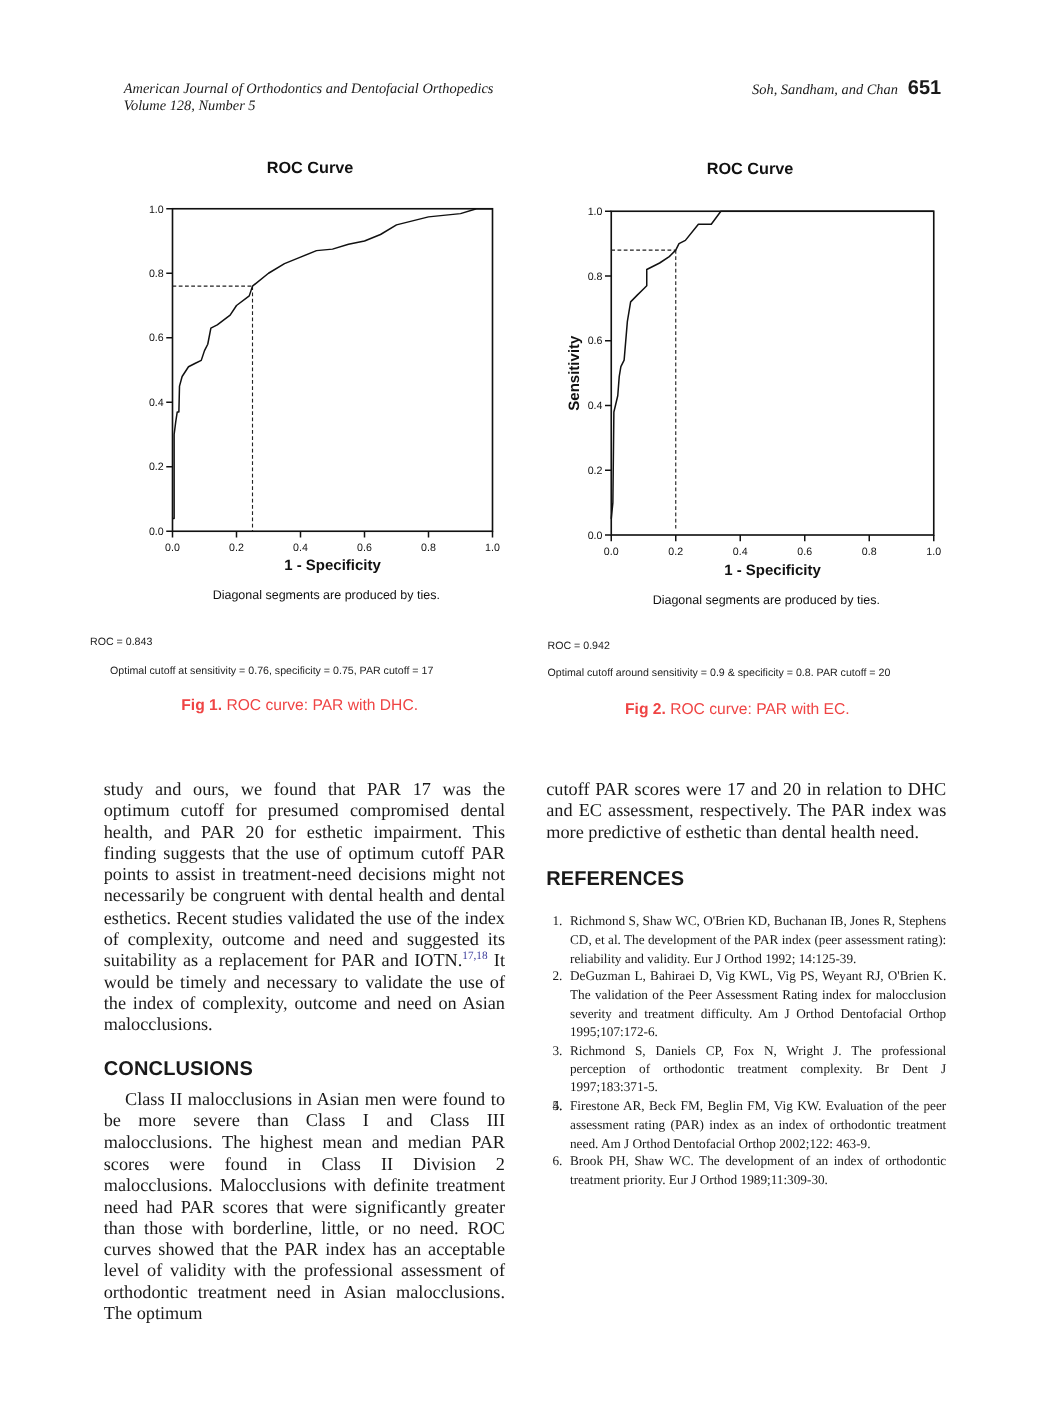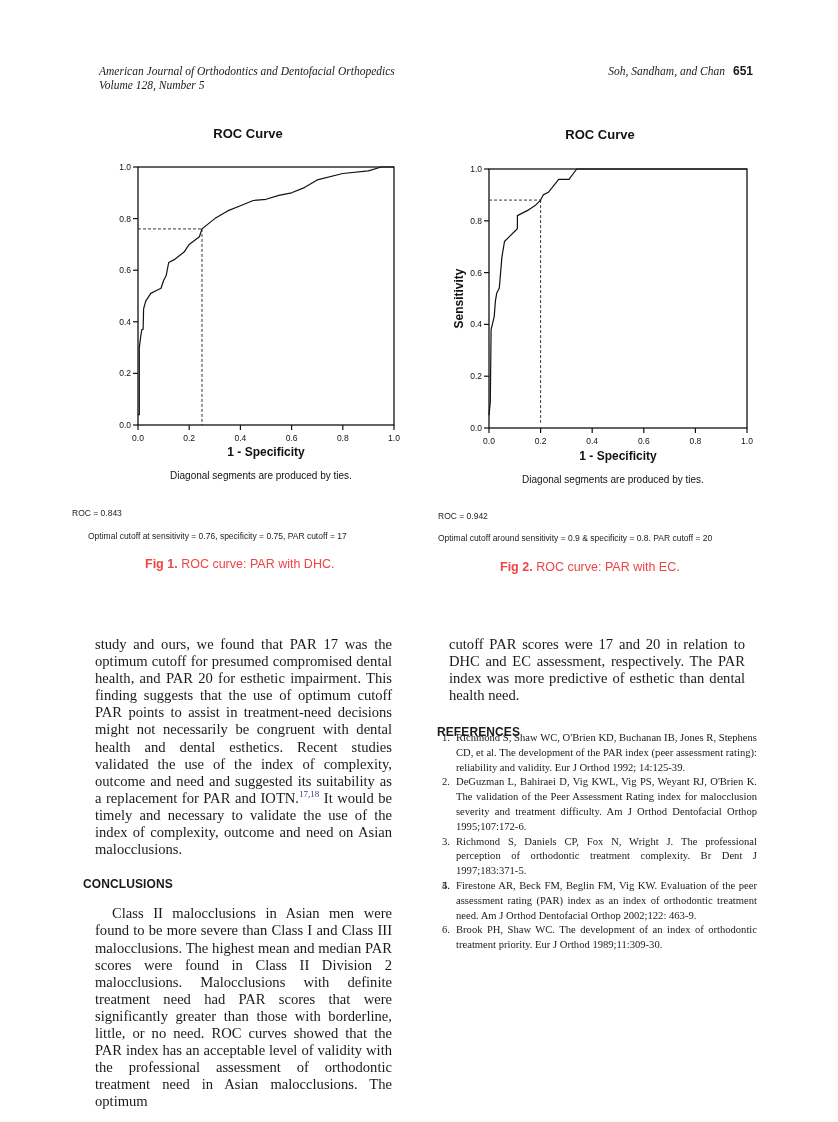--- a/index.html
+++ b/index.html
@@ -2,34 +2,34 @@
 <html><head>
 <meta charset="utf-8">
 <style>
   html, body { margin:0; padding:0; background:#ffffff; }
   body { width:838px; height:1122px; position:relative; overflow:hidden; color:#1a1a1a; }
   .serif { font-family: "Liberation Serif", "DejaVu Serif", serif; }
 
   .running-head { position:absolute; top:64px; left:83px; width:670px; font-size:11.5px; line-height:14px; font-style:italic; }
   .running-head .left { position:absolute; left:16px; top:0; }
   .running-head .right { position:absolute; right:0; top:0; white-space:nowrap; }
-  .running-head .pageno { font-style:normal; font-weight:bold; font-family:"Liberation Sans", sans-serif; font-size:12px; margin-left:8px; }
+  .running-head .pageno { font-style:normal; font-weight:bold; font-family:"Liberation Sans", sans-serif; font-size:16px; margin-left:8px; }
 
   .figure { position:absolute; }
   .chart-svg { position:absolute; left:0; top:0; }
   .chart-svg text { font-family:"Liberation Sans", "DejaVu Sans", sans-serif; fill:#111; }
 
   .fig-stat { position:absolute; font-family:"Liberation Sans", sans-serif; font-size:8.5px; color:#222; white-space:nowrap; }
   .fig-caption { position:absolute; font-family:"Liberation Sans", sans-serif; font-size:12.5px; color:#ef4444; white-space:nowrap; }
   .fig-caption b { font-weight:bold; }
 
   .col { position:absolute; font-family:"Liberation Serif", serif; font-size:14.6px; line-height:17.1px; text-align:justify; color:#1a1a1a; }
-  .col p { margin:12px; }
+  .col p { margin:0; }
   .col p.indent { text-indent:17px; }
-  .section-head { font-family:"Liberation Sans", sans-serif; font-weight:bold; font-size:12px; margin:18px 0 8px 0; letter-spacing:0.1px; }
+  .section-head { font-family:"Liberation Sans", sans-serif; font-weight:bold; font-size:16px; margin:18px 0 8px 0; letter-spacing:0.1px; }
   sup { font-size:9px; color:#3a3a9a; line-height:0; }
 
   .refs { position:absolute; left:437px; top:731px; width:320px; font-family:"Liberation Serif", serif; font-size:10.6px; line-height:14.8px; color:#1a1a1a; }
   .refs ol { margin:0; padding:0; list-style:none; }
   .refs li { position:relative; padding-left:19px; text-align:justify; }
   .refs li .num { position:absolute; left:5px; top:0; }
 </style>
 </head>
 <body>
 

